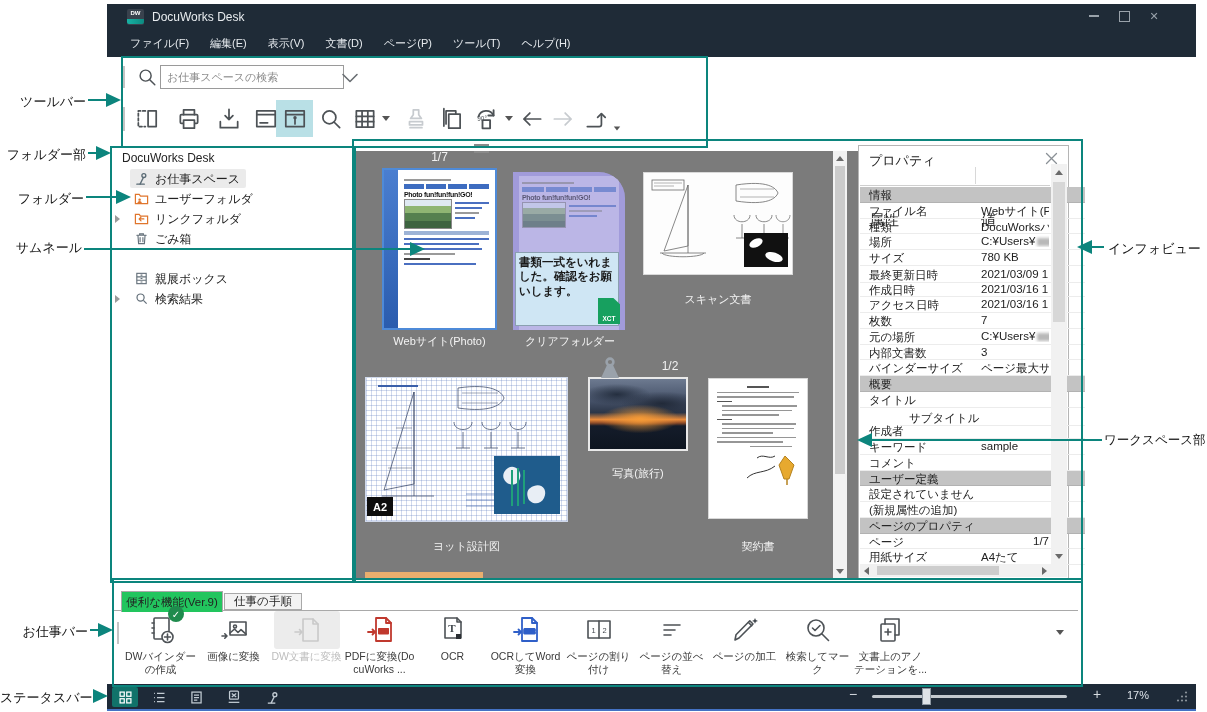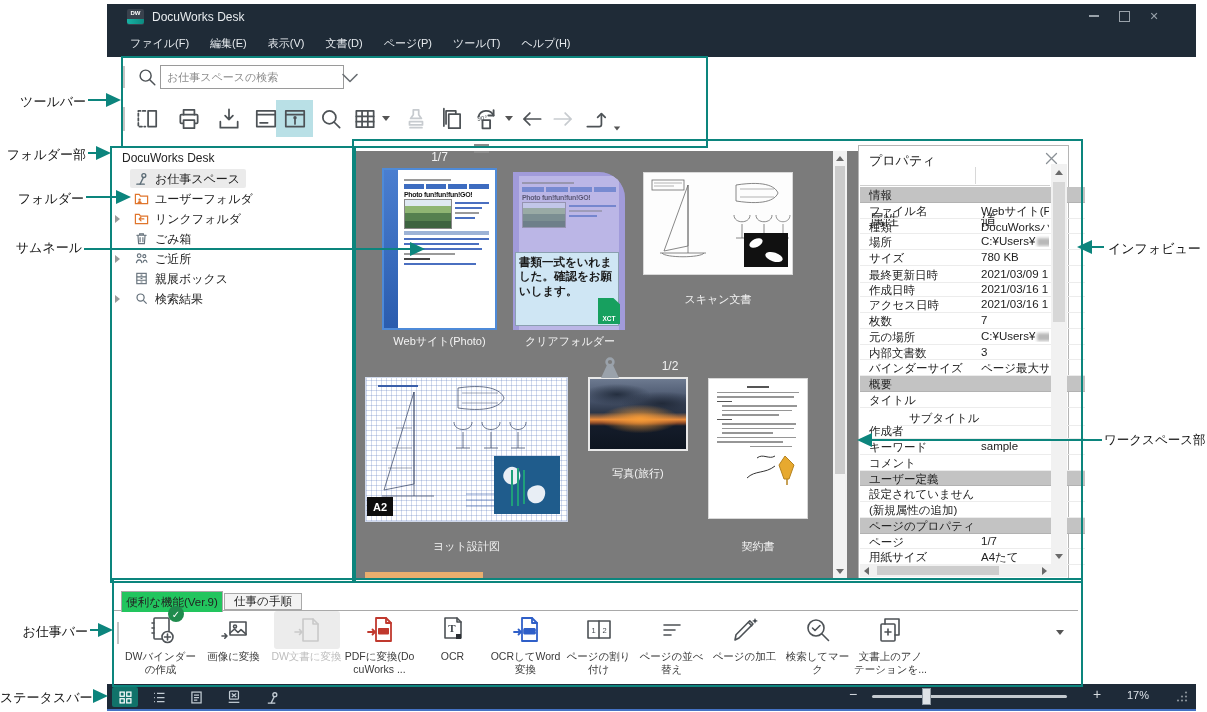--- a/index.html
+++ b/index.html
@@ -302,32 +302,20 @@
       </div>
       <div class="tree-row" style="top: 82px;">
         <span class="tree-ic">
           <svg width="15" height="15" viewBox="0 0 16 16" fill="none" stroke="#64707a" stroke-width="1.2" stroke-linecap="round">
             <path d="M3 4.5h10M6 4.5V3h4v1.5M4.2 4.5l.7 9h6.2l.7-9"></path>
             <path d="M6.5 7v4.5M9.5 7v4.5"></path>
           </svg>
         </span>
         <span class="tree-lb">ごみ箱</span>
       </div>
-      <div class="tree-row" style="top: 102px;">
-        <span class="tree-chev"></span>
-        <span class="tree-ic">
-          <svg width="15" height="15" viewBox="0 0 16 16" fill="none" stroke="#64707a" stroke-width="1.2">
-            <circle cx="5.5" cy="5" r="1.9"></circle>
-            <path d="M2.5 13c.3-2.4 1.6-3.6 3-3.6s2.7 1.2 3 3.6"></path>
-            <circle cx="11" cy="5.5" r="1.6"></circle>
-            <path d="M9.6 12.5c.4-1.9 1.2-2.8 2.2-2.8s1.8.9 2.2 2.8"></path>
-          </svg>
-        </span>
-        <span class="tree-lb">ご近所</span>
-      </div>
       <div class="tree-row" style="top: 122px;">
         <span class="tree-ic">
           <svg width="15" height="15" viewBox="0 0 16 16" fill="none" stroke="#64707a" stroke-width="1.2">
             <rect x="3" y="2.5" width="10" height="11"></rect>
             <path d="M3 6.2h10M3 9.9h10"></path>
             <path d="M7 4.4h2M7 8h2M7 11.7h2"></path>
           </svg>
         </span>
         <span class="tree-lb">親展ボックス</span>
       </div>
@@ -580,21 +568,21 @@
           <span class="pl">設定されていません</span>
           <span class="pv"></span>
         </div>
         <div class="prop-row" style="top: 315px;">
           <span class="pl">(新規属性の追加)</span>
           <span class="pv"></span>
         </div>
         <div class="prop-row section" style="top: 330.75px;">
           <span class="pl">ページのプロパティ</span>
         </div>
-        <div class="prop-row" style="top: 346.5px;">
+        <div class="prop-row" style="top: 346.5px; text-align: right;">
           <span class="pl">ページ</span>
           <span class="pv">1/7</span>
         </div>
         <div class="prop-row" style="top: 362.25px;">
           <span class="pl">用紙サイズ</span>
           <span class="pv">A4たて</span>
         </div>
       </div>
     <div class="pvscroll">
       <div class="tri-up" style="position:absolute;left:4px;top:6px;"></div>

